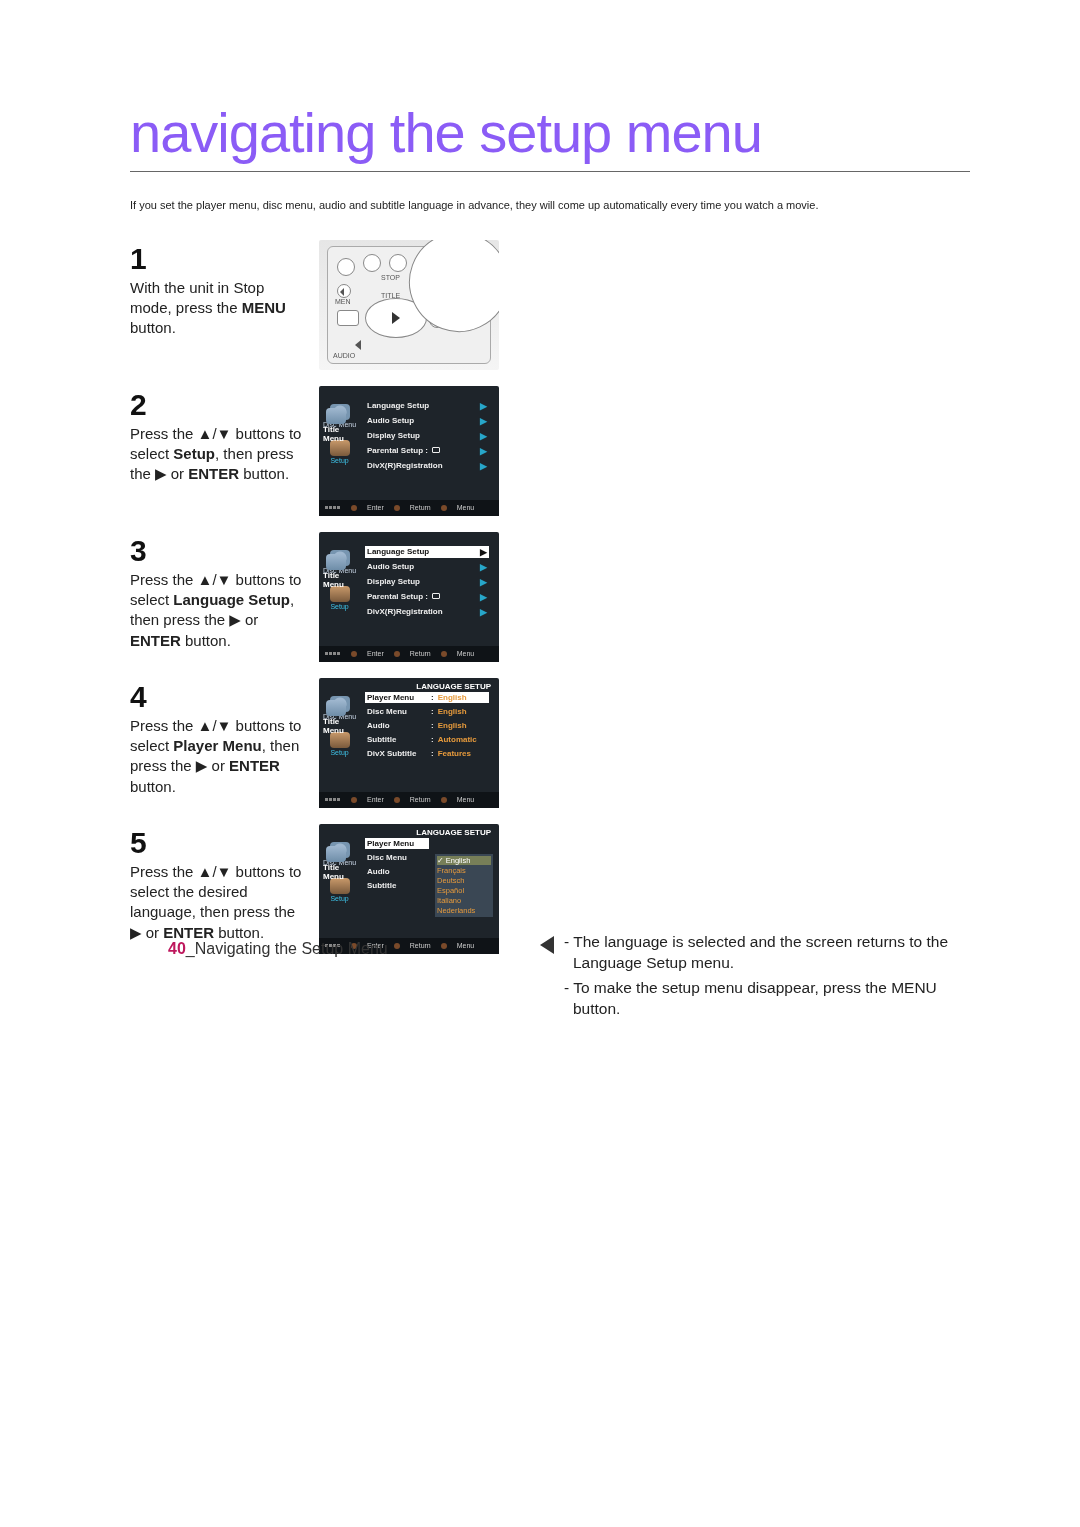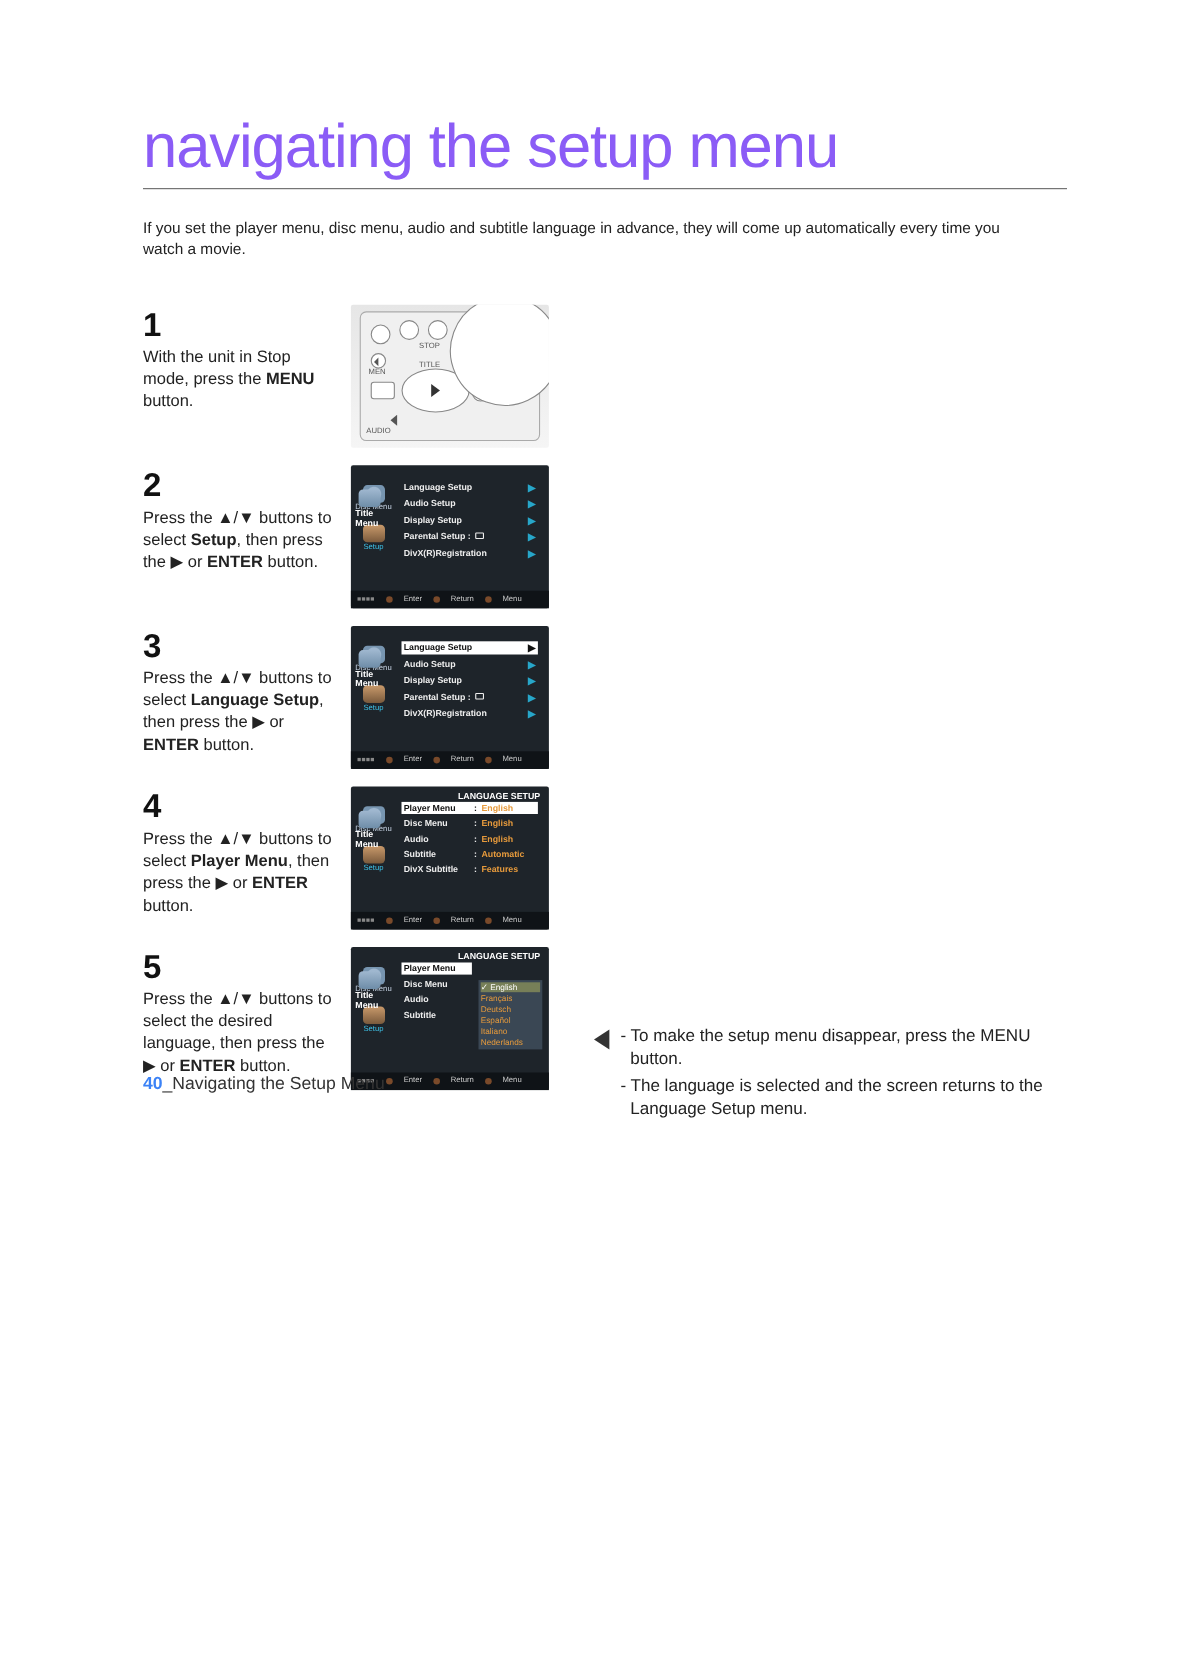--- a/index.html
+++ b/index.html
@@ -1,20 +1,20 @@
 <!DOCTYPE html>
 <html><head>
 <meta charset="utf-8">
 <style>
   * { box-sizing: border-box; margin: 0; padding: 0; }
   html, body { width: 1080px; height: 1527px; background: #fff; font-family: Arial, Helvetica, sans-serif; color: #333; }
   .page { padding: 100px 110px 40px 130px; position: relative; }
   .main-title { font-size: 56px; font-weight: 300; letter-spacing: -1px; color: #8b5cf6; border-bottom: 1.5px solid #666; padding-bottom: 6px; margin-bottom: 26px; font-family: "Helvetica Neue", Arial, sans-serif; }
   .section-heading { color: #1d4fa3; font-weight: bold; font-size: 27px; margin-bottom: 12px; }
-  .intro { font-size: 14px; line-height: 1.35; color: #222; margin-bottom: 41px; max-width: 800px; }
+  .intro { font-size: 11px; line-height: 1.35; color: #222; margin-bottom: 27px; max-width: 800px; }
   .sub-heading { color: #1d4fa3; font-weight: bold; font-size: 20px; margin-bottom: 14px; }
   .steps { display: flex; flex-direction: column; gap: 16px; margin-bottom: 10px; }
   .steprow { display: flex; align-items: stretch; gap: 14px; }
   .steptext { width: 175px; font-size: 15px; line-height: 1.35; color: #222; padding-top: 4px; }
   .stepnum { font-family: Arial, sans-serif; font-weight: bold; font-size: 30px; color: #111; line-height: 1; margin-bottom: 4px; }
   
   .remote { width: 180px; height: 130px; background: linear-gradient(180deg,#e6e6e6,#f5f5f5); border-radius: 2px; position: relative; overflow: hidden; }
   .remote .body { position:absolute; left:8px; top:6px; right:8px; bottom:6px; background:#f0f0f0; border:1px solid #aaa; border-radius:6px;}
   .remote .hand { position:absolute; right:-10px; top:-8px; width:100px; height:100px; background:#fff; border:1px solid #888; border-radius:50%; transform:rotate(20deg);}
   .remote .btn { position:absolute; width:18px; height:18px; border:1px solid #888; border-radius:50%; background:#fff;}
@@ -59,21 +59,21 @@
   .osd .list.lang .row{justify-content:flex-start; gap:4px;}
   .osd .list.lang .row .lab{flex:0 0 60px;}
   .osd .list.lang .row .col{color:inherit;}
 
   .sidenote { position:absolute; left:540px; top:932px; font-size:15.5px; line-height:1.35; color:#222; width:420px; display:flex; gap:10px;}
   .sidenote .tri{width:0;height:0;border-right:14px solid #333;border-top:9px solid transparent;border-bottom:9px solid transparent; margin-top:4px; flex-shrink:0;}
   .sidenote ul{list-style:none; padding:0; margin:0;}
   .sidenote li{text-indent:-9px; padding-left:9px; margin-bottom:4px;}
 
   .footer { position:absolute; left:130px; bottom:46px; font-size:16px; color:#333;}
-  .footer b{color:#3b82f6;}
+  .footer b{color:#be185d;margin-left:38px;}
 </style>
 </head>
 <body>
 
 <div class="page">
   <h1 class="main-title">navigating the setup menu</h1>
   <p class="intro">If you set the player menu, disc menu, audio and subtitle language in advance, they will come up automatically every time you watch a movie.</p>
 
   <div class="steps">
 
@@ -343,21 +343,21 @@
             <span>Menu</span>
           </div>
       </div>
     </div>
 
   </div>
 
   <div class="sidenote">
     <div class="tri"></div>
     <ul>
+      <li>- The language is selected and the screen returns to the Language Setup menu.</li>
       <li>- To make the setup menu disappear, press the MENU button.</li>
-      <li>- The language is selected and the screen returns to the Language Setup menu.</li>
     </ul>
   </div>
 
   <div class="footer">
     <b>40</b><span>_Navigating the Setup Menu</span>
   </div>
 </div>
 
 </body></html>

